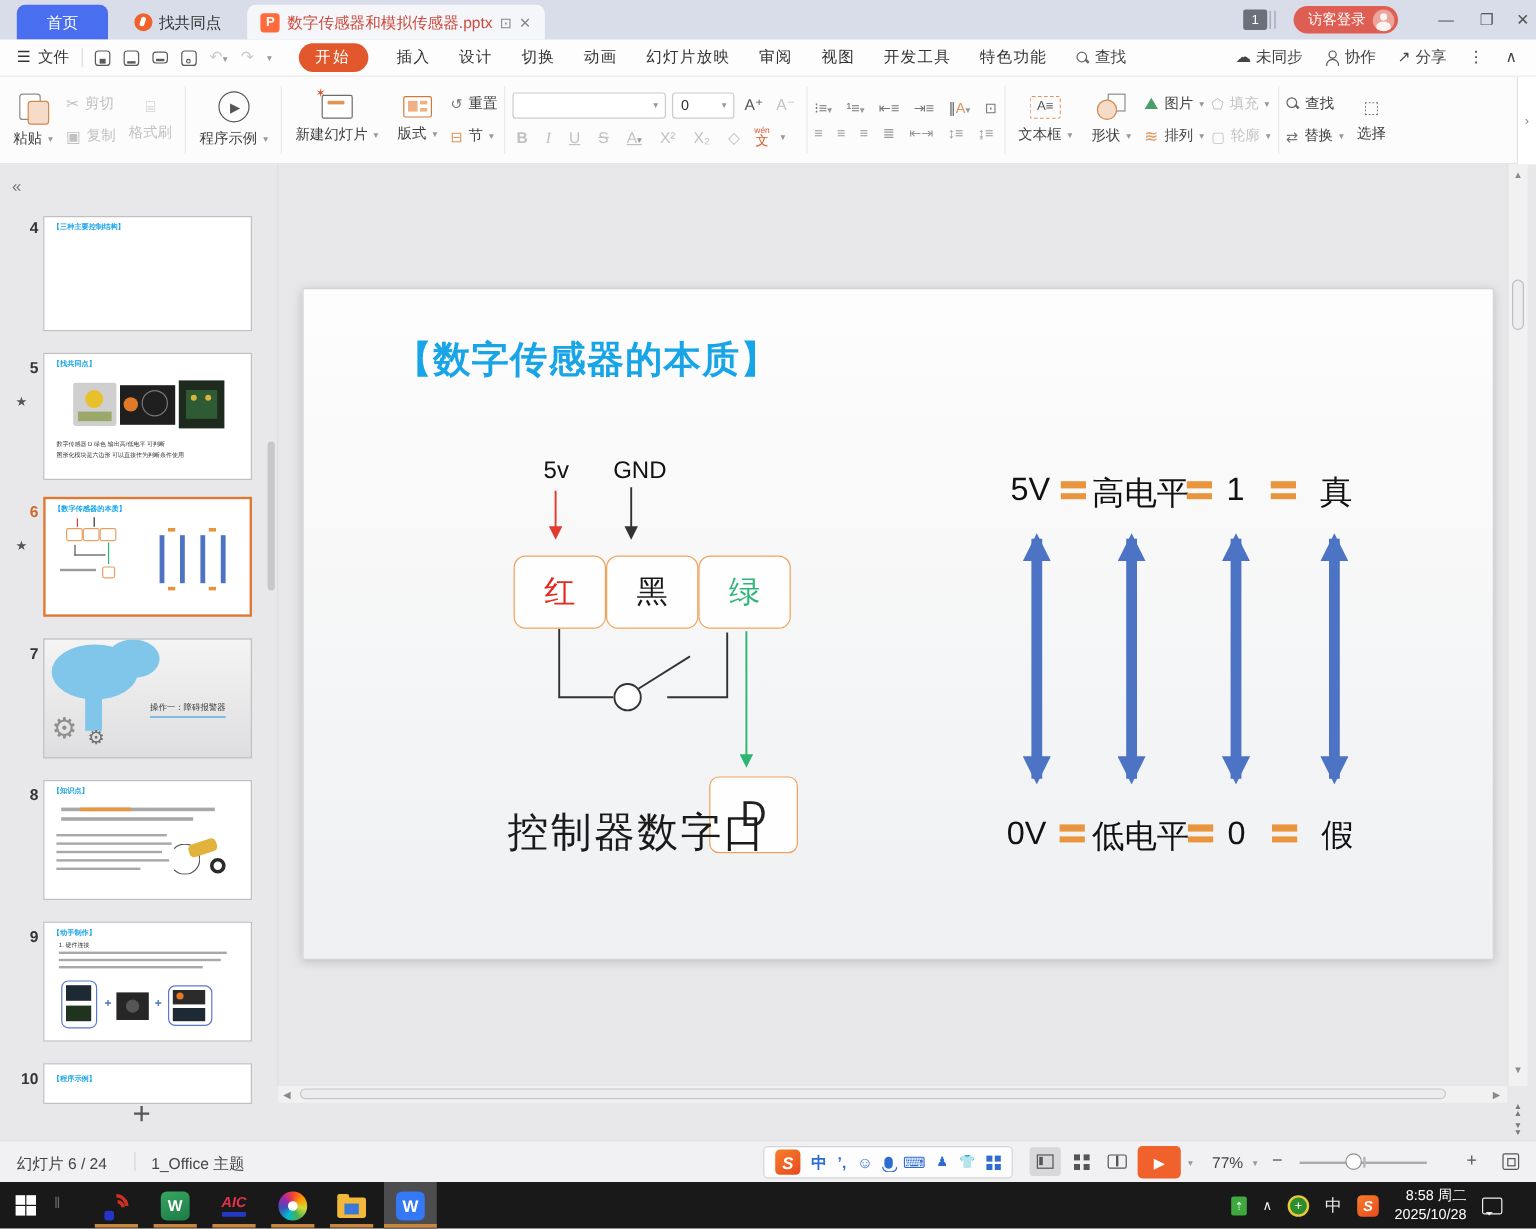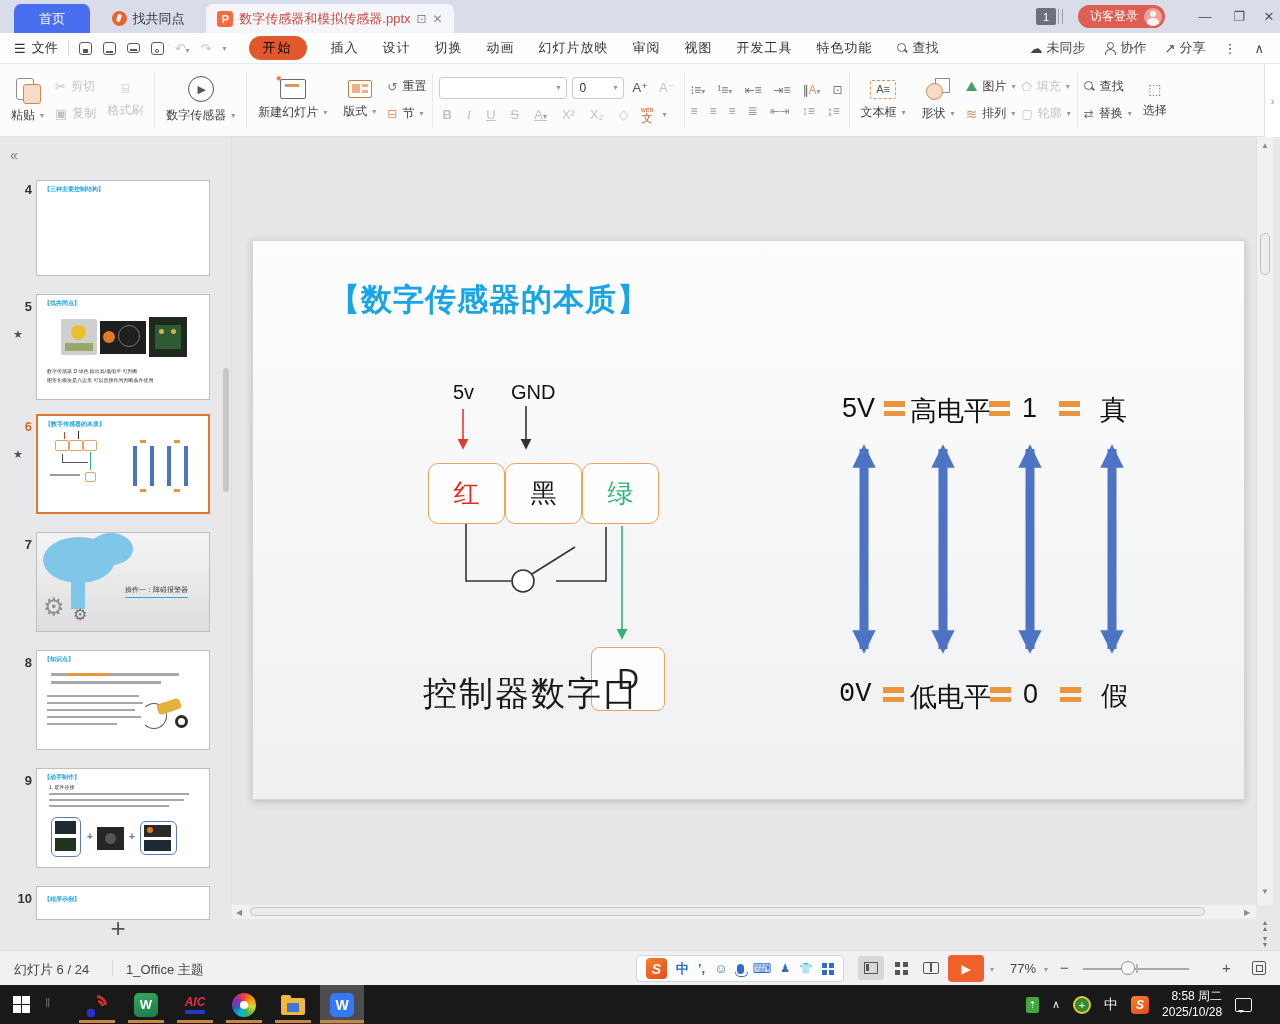--- a/index.html
+++ b/index.html
@@ -28,21 +28,21 @@
 
   
   .menubar { position:absolute; left:0; top:33px; width:1280px; height:31px; background:#FDFDFD; border-bottom:1px solid #E8E8E8; display:flex; align-items:center; font-size:13px; }
   .mb-file { display:flex; align-items:center; gap:6px; margin-left:14px; color:#333; }
   .mb-sep { width:1px; height:16px; background:#DDD; margin:0 10px; }
   .qicons { display:flex; align-items:center; gap:11px; color:#555; }
   .icon-sq { width:13px; height:13px; border:1.5px solid #5A5A5A; border-radius:3px; display:inline-flex; align-items:flex-end; justify-content:center; }
   .icon-sq i { display:block; width:5px; height:4px; background:#5A5A5A; margin-bottom:1px; }
   .gray { color:#C9C9C9 !important; border-color:#C9C9C9 !important; }
   .mb-tabs { display:flex; align-items:center; gap:24px; margin-left:22px; letter-spacing:1px; }
-  .pill-start { background:#E2572B; color:#000000; border-radius:14px; padding:3px 14px; letter-spacing:2px; }
+  .pill-start { background:#E2572B; color:#ffffff; border-radius:14px; padding:3px 14px; letter-spacing:2px; }
   .mb-find { display:flex; align-items:center; gap:5px; margin-left:24px; color:#444; }
   .search-ic { position:relative; width:11px; height:11px; display:inline-block; }
   .search-ic::before { content:""; position:absolute; left:0; top:0; width:7px; height:7px; border:1.5px solid #666; border-radius:50%; }
   .search-ic::after { content:""; position:absolute; left:7px; top:7px; width:4px; height:1.5px; background:#666; transform:rotate(45deg); }
   .mb-right { margin-left:auto; display:flex; align-items:center; gap:18px; margin-right:16px; color:#444; }
   .mb-right .item { display:flex; align-items:center; gap:4px; }
   .person-ic { position:relative; width:13px; height:13px; display:inline-block; }
   .person-ic::before { content:""; position:absolute; left:3.5px; top:0; width:5px; height:5px; border:1.4px solid #555; border-radius:50%; }
   .person-ic::after { content:""; position:absolute; left:1px; top:7px; width:9px; height:5px; border:1.4px solid #555; border-bottom:none; border-radius:6px 6px 0 0; }
 
@@ -284,21 +284,21 @@
       <div class="rb-big dis">
         <span class="brush-ic">⌸</span>
         <span>格式刷</span>
       </div>
     </div>
     <div class="rsep"></div>
     <div class="rg">
       <div class="rb-big">
         <span class="play-ic">▶</span>
         <span class="rb-row">
-            <span>数字传感器</span>
+            <span>程序示例</span>
             <span class="dd">▾</span>
           </span>
       </div>
     </div>
     <div class="rsep"></div>
     <div class="rg">
       <div class="rb-big">
         <span class="slide-ic">
             <span class="star-dot">✶</span>
           </span>
@@ -612,21 +612,21 @@
           <i></i>
           <i></i>
         </span>
       <span class="map-t" style="left:769px;top:152px;">1</span>
       <span class="eq" style="left:806px;top:160px;">
           <i></i>
           <i></i>
         </span>
       <span class="map-t" style="left:847px;top:151px;">真</span>
 
-      <span class="map-t" style="left:586px;top:438px;font-family:Liberation Mono, monospace;">0V</span>
+      <span class="map-t" style="left:586px;top:438px;">0V</span>
       <span class="eq" style="left:630px;top:446px;">
           <i></i>
           <i></i>
         </span>
       <span class="map-t" style="left:657px;top:438px;">低电平</span>
       <span class="eq" style="left:737px;top:446px;">
           <i></i>
           <i></i>
         </span>
       <span class="map-t" style="left:770px;top:438px;">0</span>

